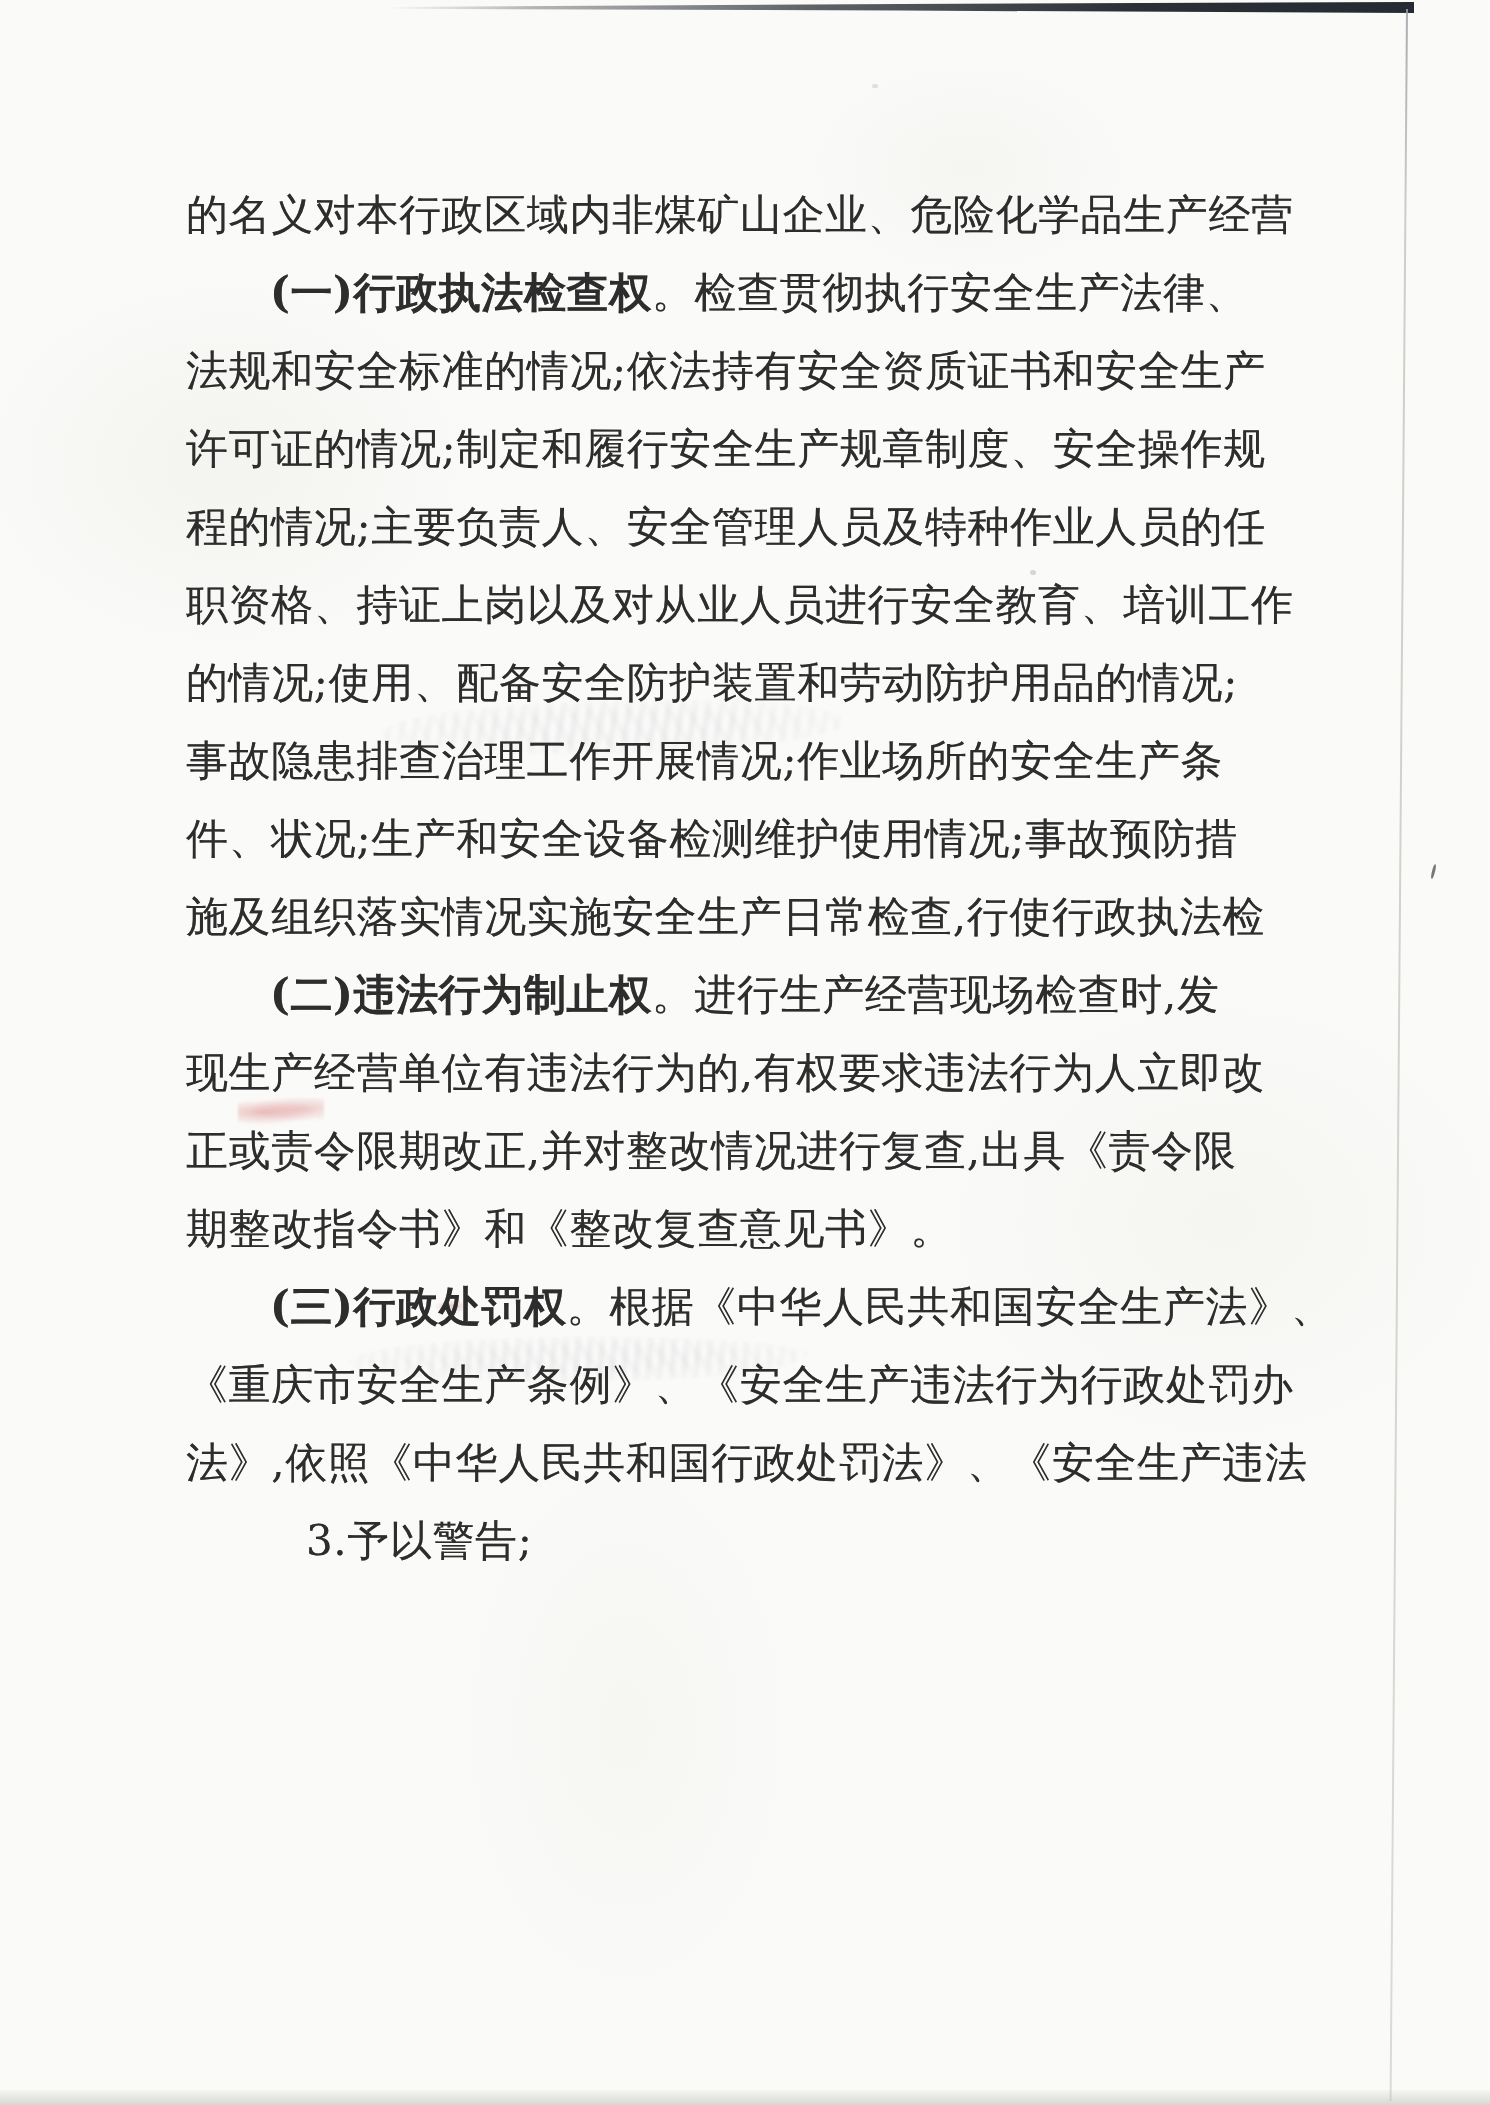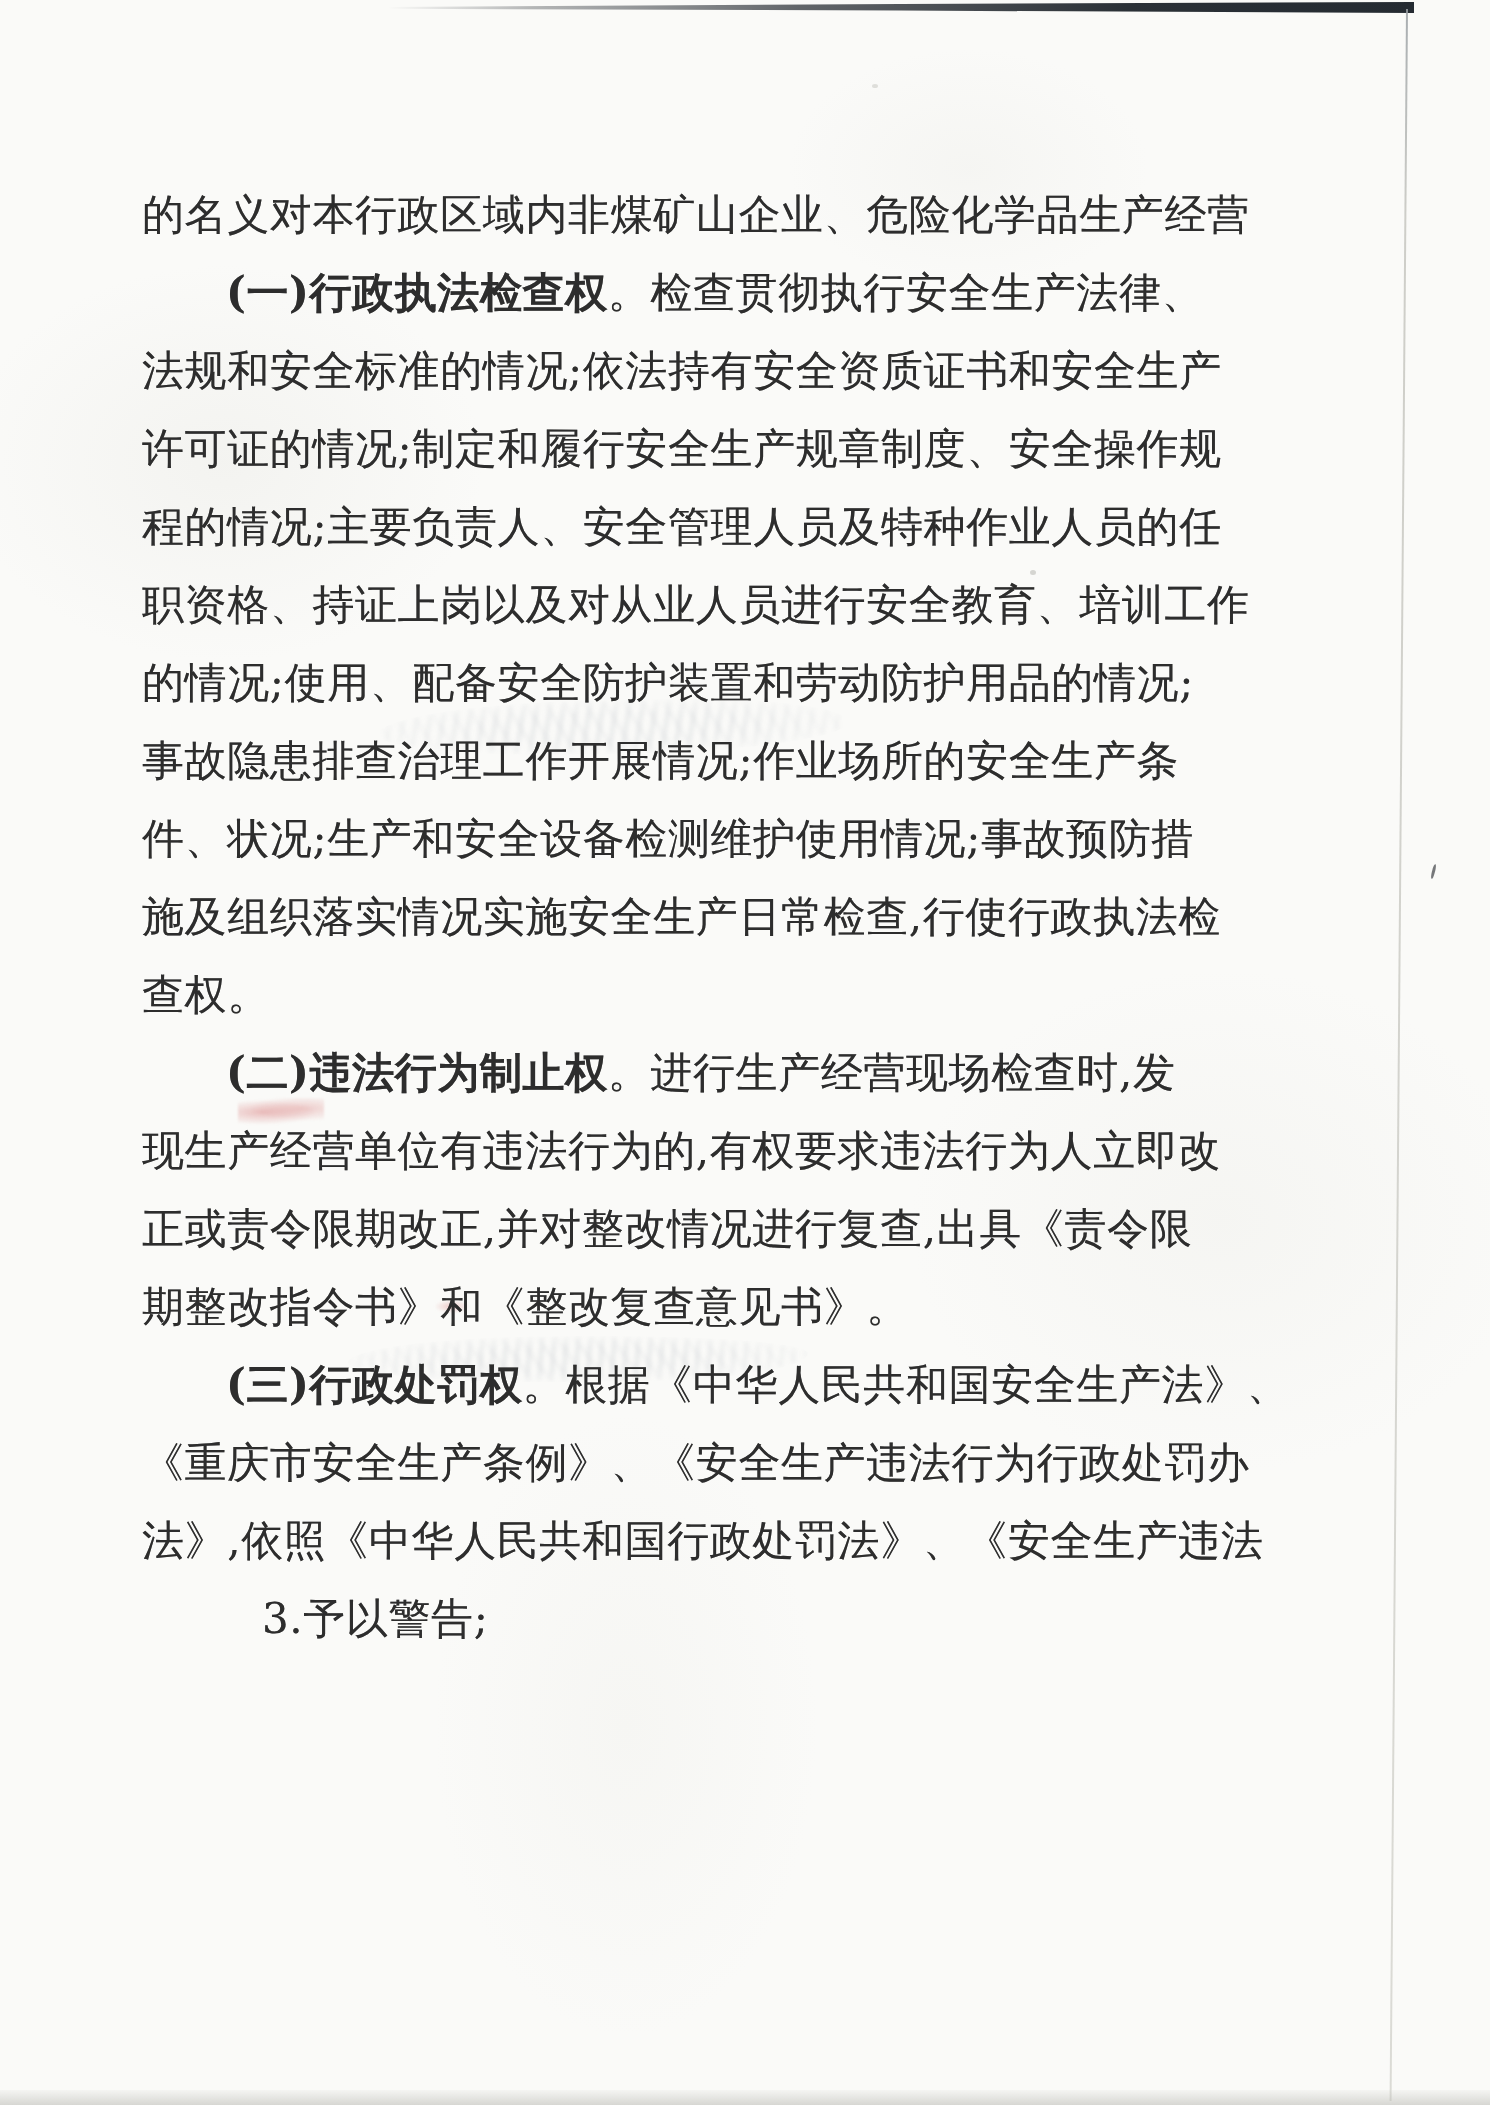--- a/index.html
+++ b/index.html
@@ -79,20 +79,21 @@
     background: #54565a; border-radius: 45%; transform: rotate(14deg); opacity: 0.8;
   }
 
   
   .text-block { position: absolute; left: 142px; top: 176px; width: 1110px; }
   .line {
     height: 78px; line-height: 78px;
     font-size: 42px; letter-spacing: 0.6px;
     color: #2d2d2d; white-space: nowrap;
     text-shadow: 0 0 0.6px rgba(45,45,45,0.55);
+    margin-left: 44px;
   }
   .indent-para { text-indent: 84px; }
   .indent-list { text-indent: 120px; }
   .seg.b { font-weight: 700; }
 </style>
 </head>
 <body>
 
 <div class="page">
   <div class="top-edge-line"></div>
@@ -112,21 +113,20 @@
       <div class="line"><span class="seg">的名义对本行政区域内非煤矿山企业、危险化学品生产经营</span></div>
       <div class="line indent-para"><span class="seg b">(一)行政执法检查权</span><span class="seg">。检查贯彻执行安全生产法律、</span></div>
       <div class="line"><span class="seg">法规和安全标准的情况;依法持有安全资质证书和安全生产</span></div>
       <div class="line"><span class="seg">许可证的情况;制定和履行安全生产规章制度、安全操作规</span></div>
       <div class="line"><span class="seg">程的情况;主要负责人、安全管理人员及特种作业人员的任</span></div>
       <div class="line"><span class="seg">职资格、持证上岗以及对从业人员进行安全教育、培训工作</span></div>
       <div class="line"><span class="seg">的情况;使用、配备安全防护装置和劳动防护用品的情况;</span></div>
       <div class="line"><span class="seg">事故隐患排查治理工作开展情况;作业场所的安全生产条</span></div>
       <div class="line"><span class="seg">件、状况;生产和安全设备检测维护使用情况;事故预防措</span></div>
       <div class="line"><span class="seg">施及组织落实情况实施安全生产日常检查,行使行政执法检</span></div>
-      <div class="line"><span class="seg">查权。</span></div>
       <div class="line indent-para"><span class="seg b">(二)违法行为制止权</span><span class="seg">。进行生产经营现场检查时,发</span></div>
       <div class="line"><span class="seg">现生产经营单位有违法行为的,有权要求违法行为人立即改</span></div>
       <div class="line"><span class="seg">正或责令限期改正,并对整改情况进行复查,出具《责令限</span></div>
       <div class="line"><span class="seg">期整改指令书》和《整改复查意见书》。</span></div>
       <div class="line indent-para"><span class="seg b">(三)行政处罚权</span><span class="seg">。根据《中华人民共和国安全生产法》、</span></div>
       <div class="line"><span class="seg">《重庆市安全生产条例》、《安全生产违法行为行政处罚办</span></div>
       <div class="line"><span class="seg">法》,依照《中华人民共和国行政处罚法》、《安全生产违法</span></div>
       <div class="line indent-list"><span class="seg">3.予以警告;</span></div>
     </div>
 </div>

